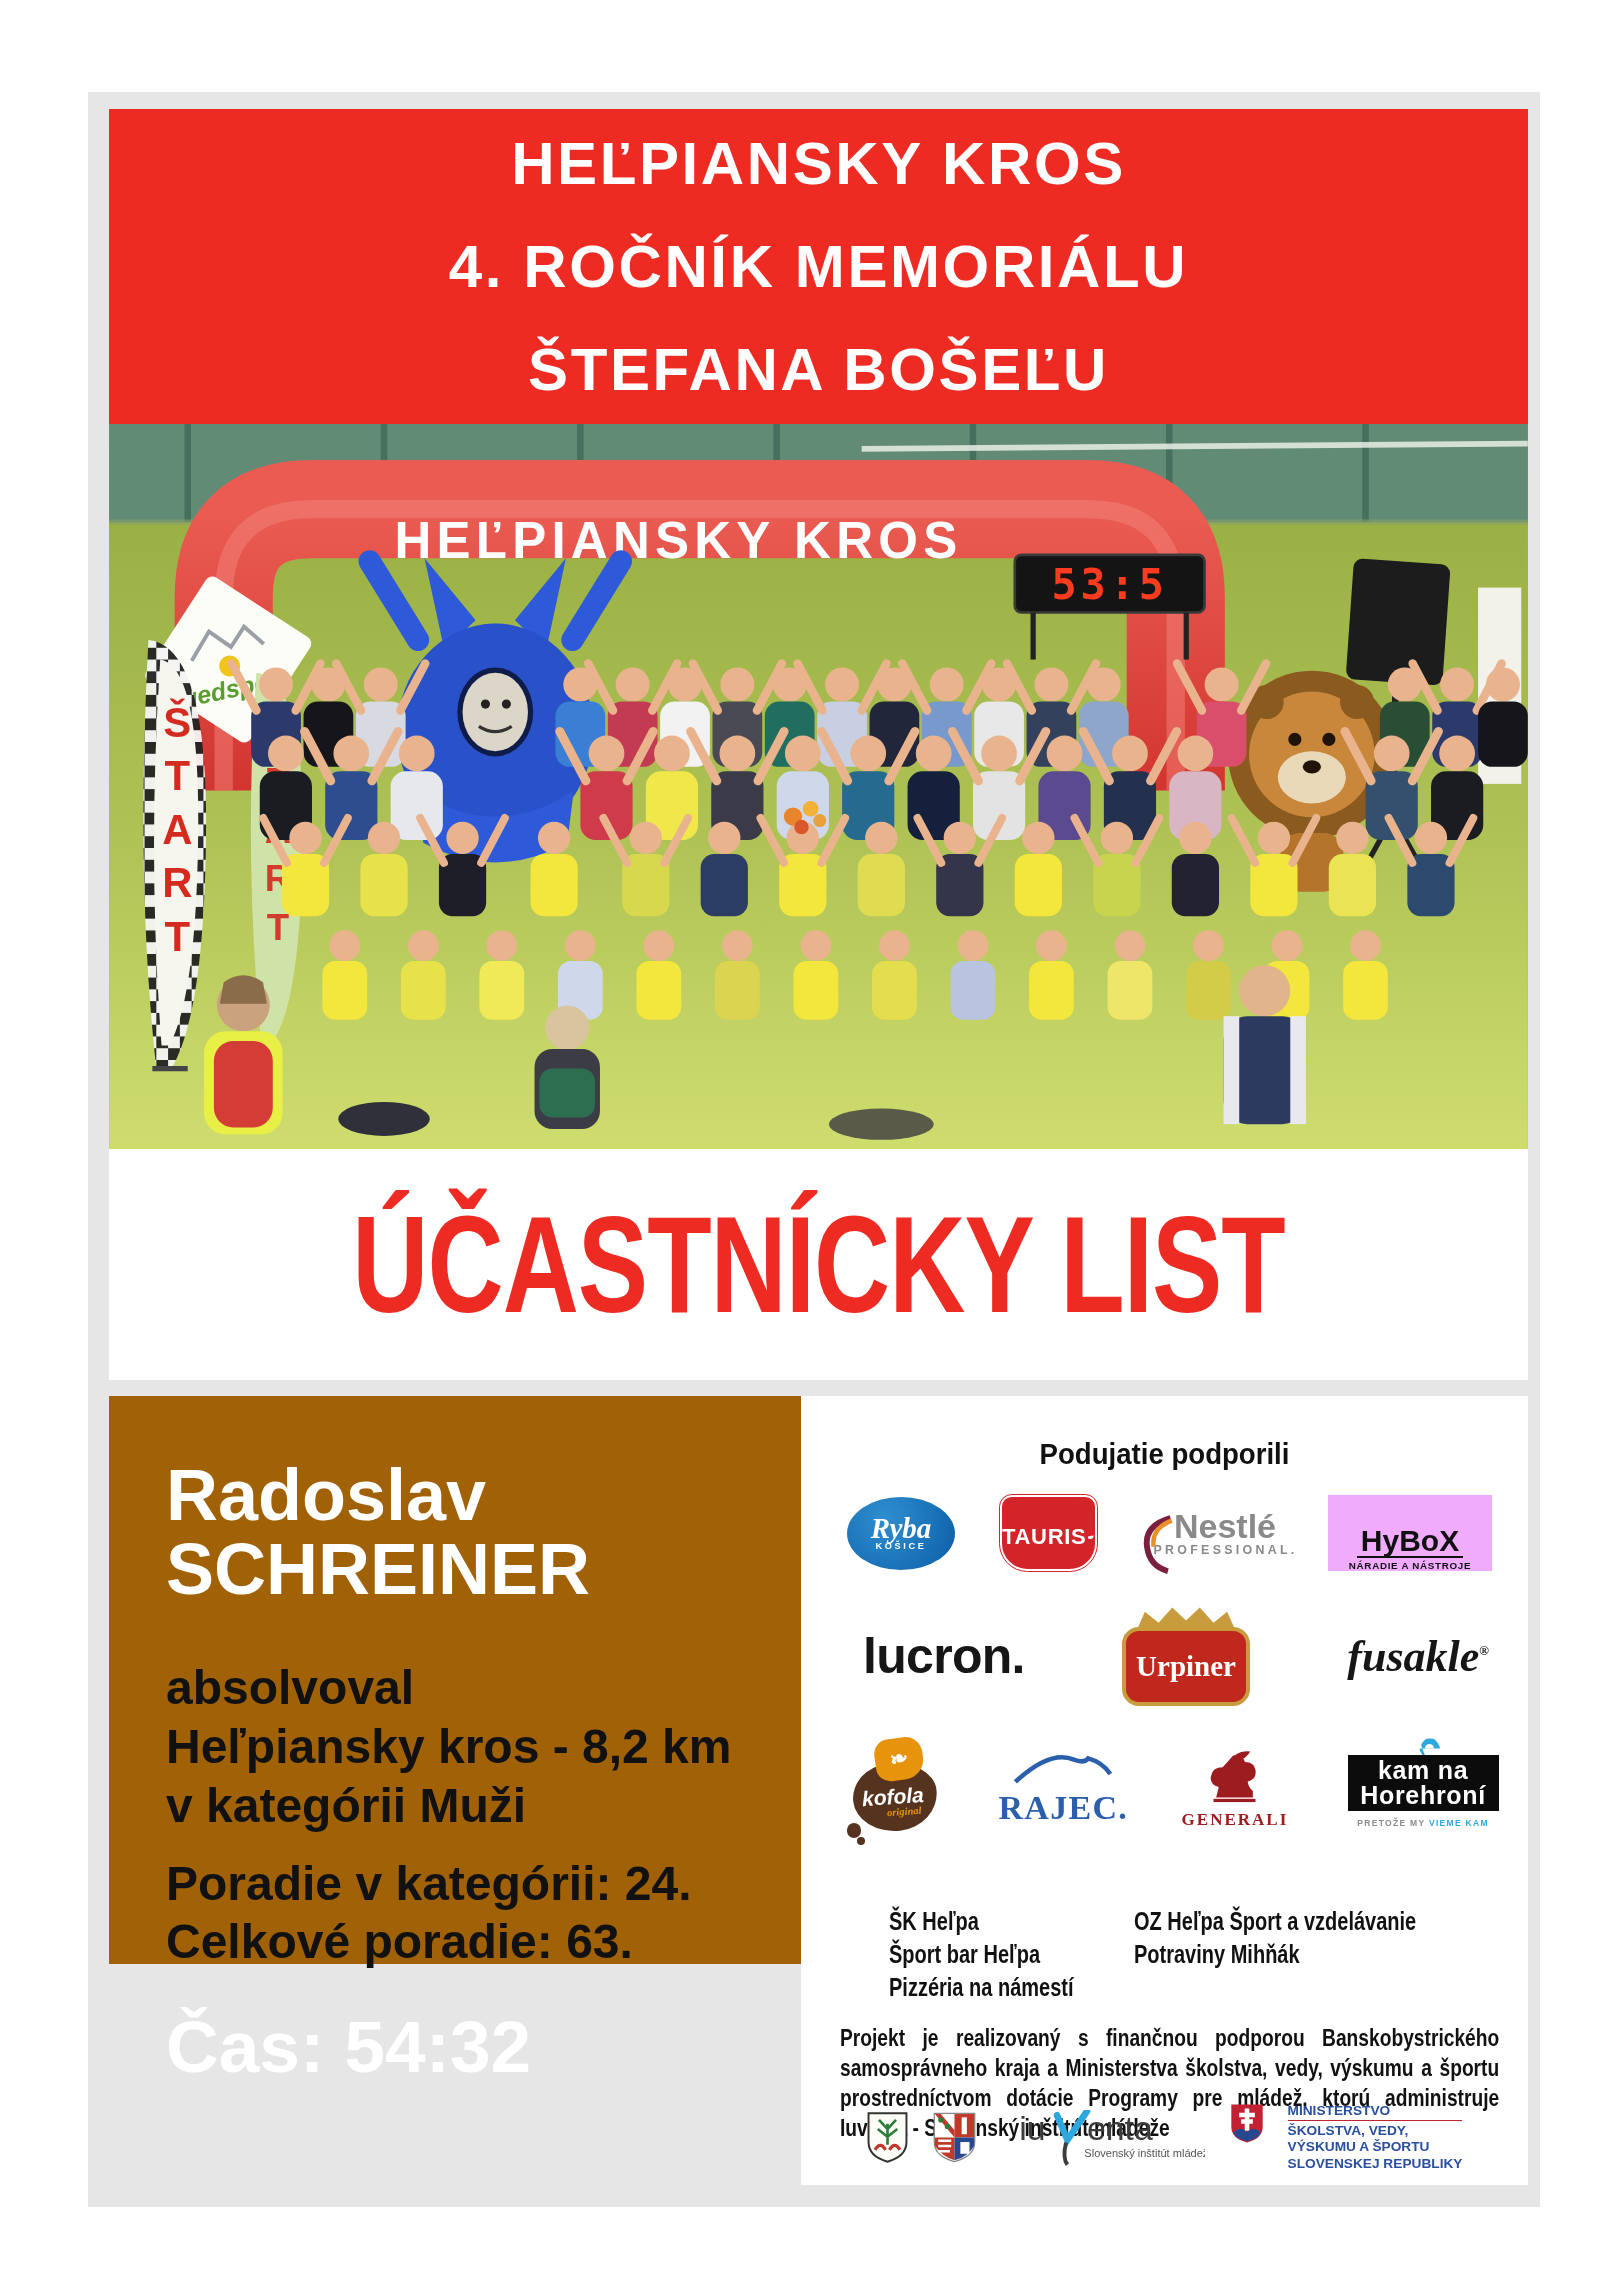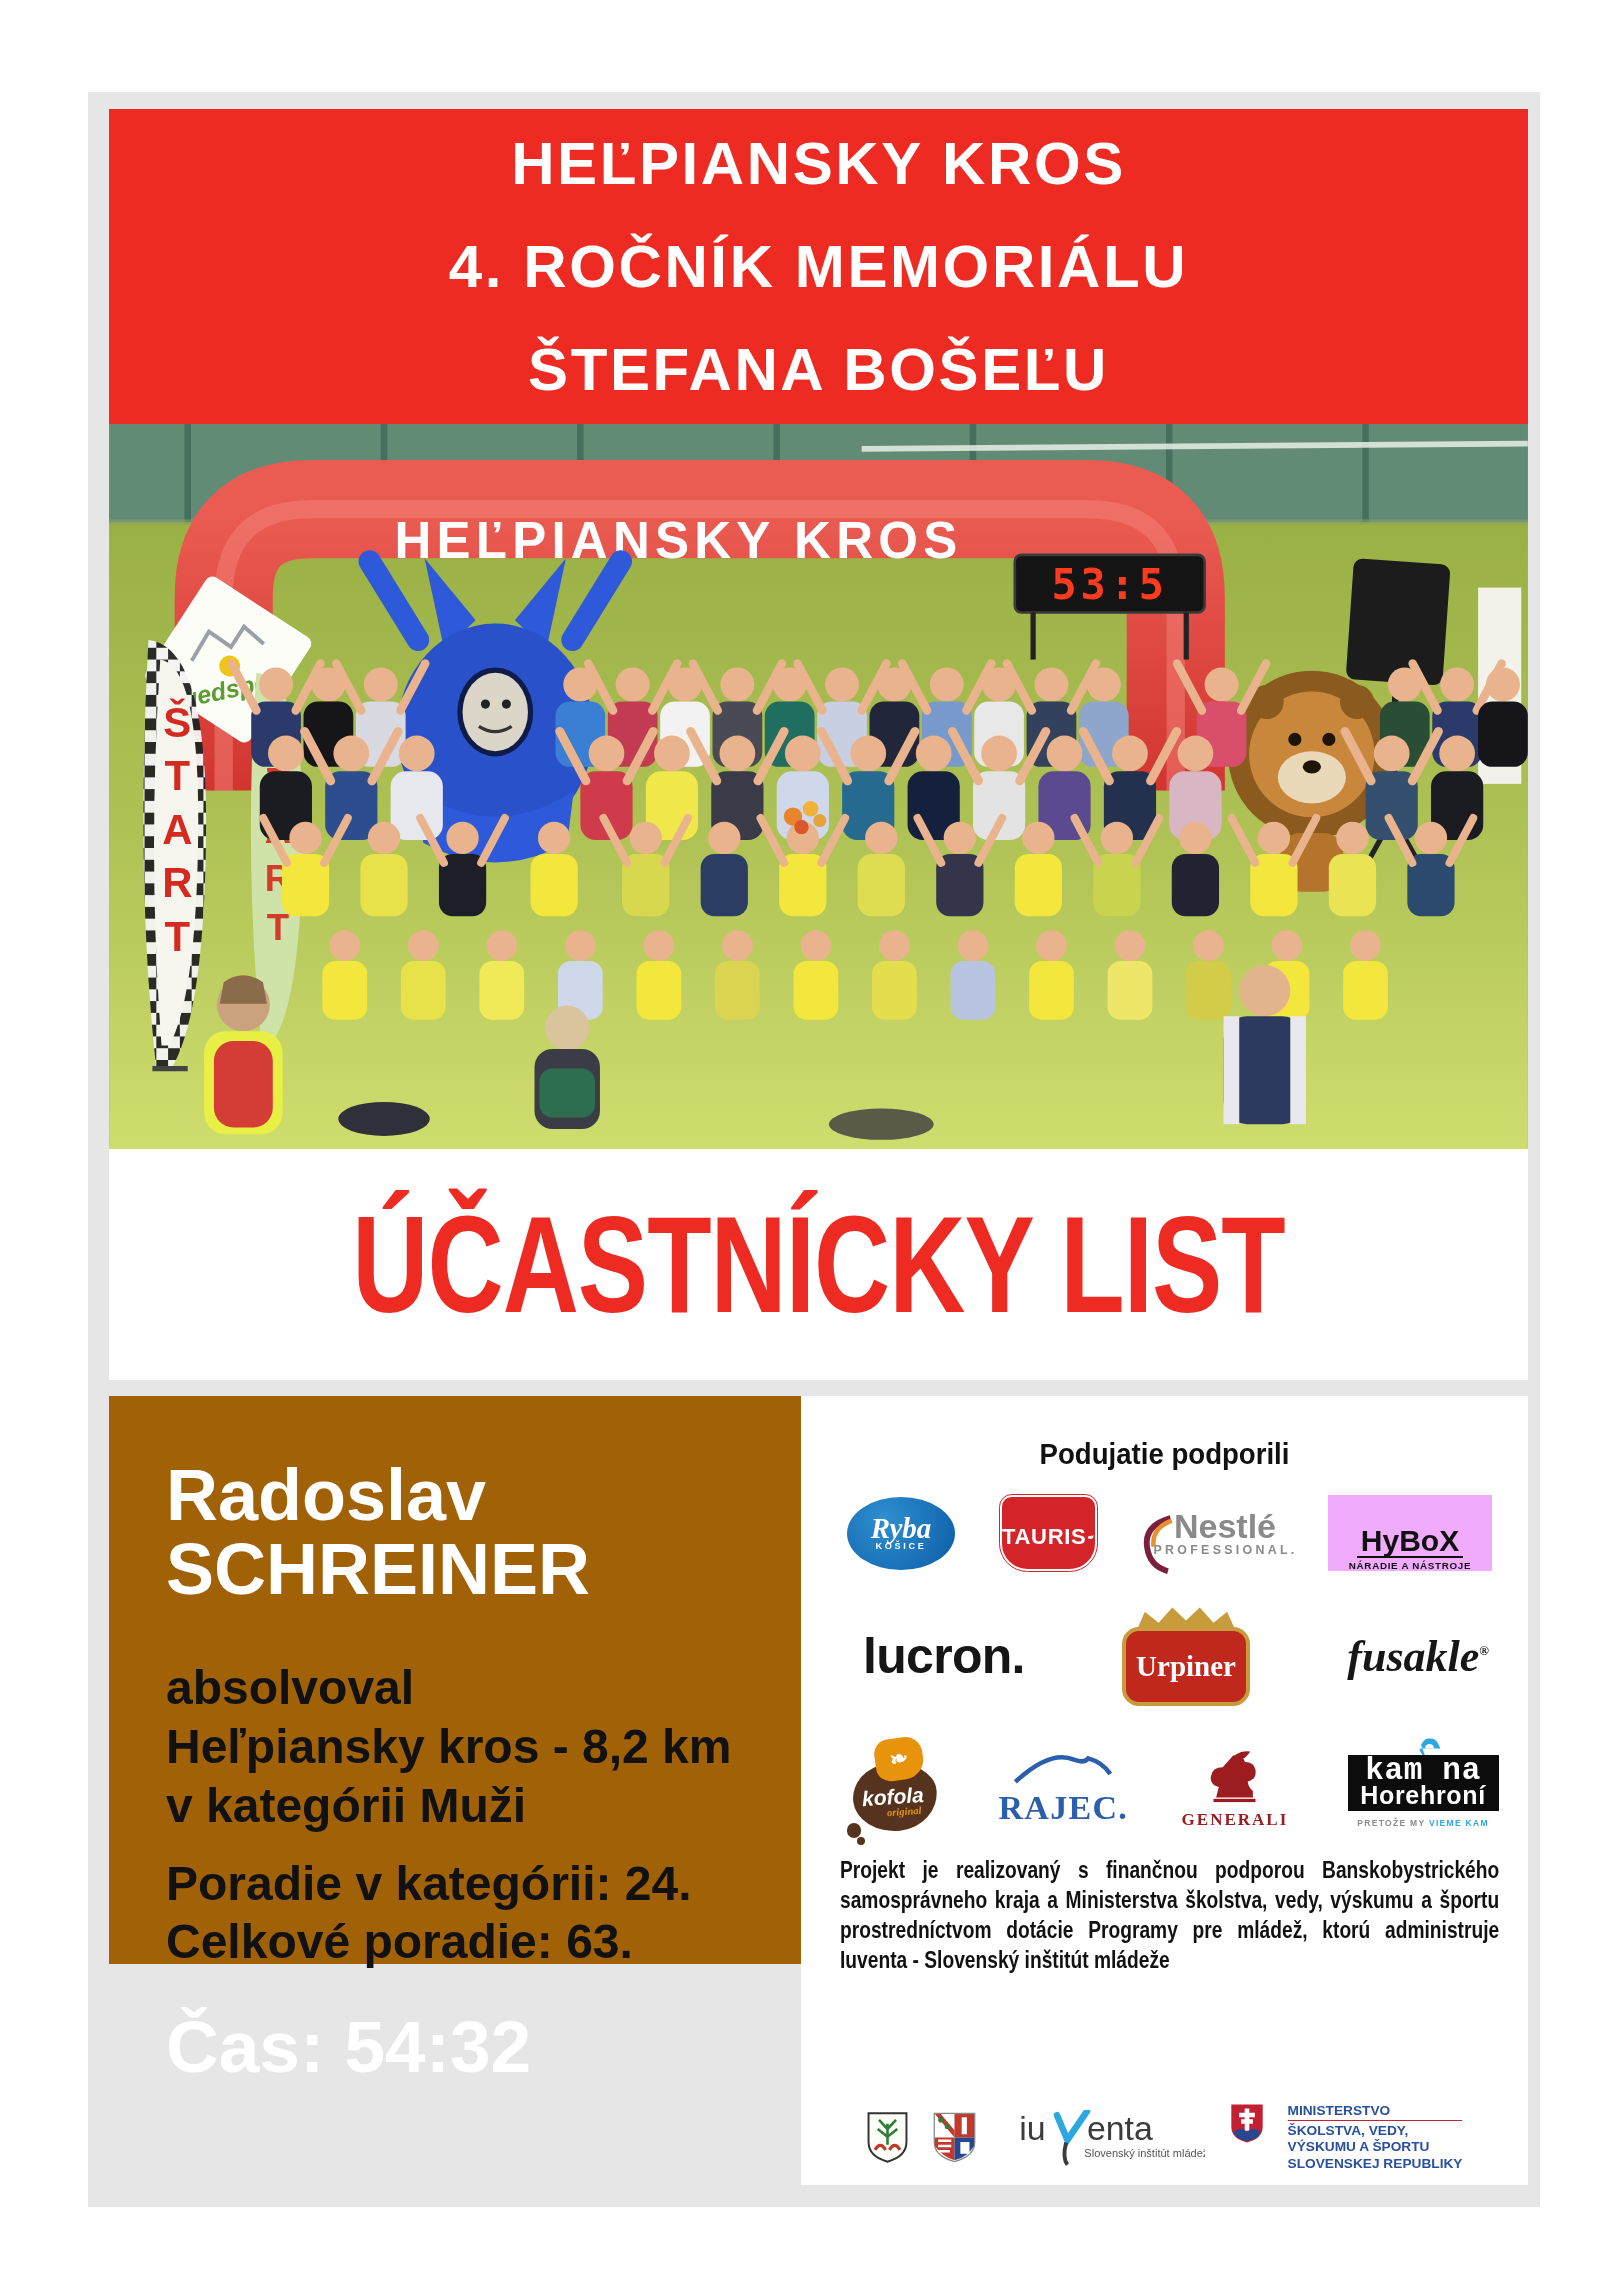--- a/index.html
+++ b/index.html
@@ -95,21 +95,21 @@
 
   .generali{display:flex;flex-direction:column;align-items:center;color:#9d1c20;}
   .generali .gtxt{font-family:"Liberation Serif",serif;font-size:17px;letter-spacing:2px;margin-top:1.3px;}
 
   .kamna{position:relative;width:151px;height:98px;}
   .kamna .pin{position:absolute;left:71px;top:0;width:22px;height:29px;background:#2da7df;
               border-radius:50% 50% 50% 50%/60% 60% 40% 40%;clip-path:polygon(0 35%,100% 35%,100% 0,0 0,50% 100%,0 35%);}
   .kamna .pin i{position:absolute;left:6.5px;top:5.2px;width:9.2px;height:9.2px;background:#fff;border-radius:50%;}
   .kamna .box{position:absolute;top:17px;left:0;width:151px;height:56px;background:#0c0c0c;color:#fff;
               display:flex;flex-direction:column;align-items:center;justify-content:center;line-height:25px;}
-  .kamna .b1{font-size:31px;letter-spacing:0.7px;font-family:Liberation Mono, monospace;}
+  .kamna .b1{font-size:25px;letter-spacing:0.7px;}
   .kamna .b2{font-size:25px;letter-spacing:0.7px;}
   .kamna .tag{position:absolute;top:80px;width:151px;text-align:center;font-size:8.5px;letter-spacing:1.3px;color:#8a8a8a;}
   .kamna .tag b{color:#2da7df;}
 
   
   .suplist{display:flex;margin-top:69px;padding-left:88px;color:#111;}
   .supcol{display:flex;flex-direction:column;transform:scaleX(0.8);transform-origin:left top;}
   .supcol .srow{font-size:25px;line-height:33px;white-space:nowrap;}
   .supcol1{width:245px;}
   .funding{margin-top:18.3px;margin-left:39px;width:824px;transform:scaleX(0.8);transform-origin:left top;
@@ -663,20 +663,31 @@
                 <i></i>
               </div>
             <div class="box">
               <div class="b1">kam na</div>
               <div class="b2">Horehroní</div>
             </div>
             <div class="tag"><span>PRETOŽE MY </span><b>VIEME KAM</b></div>
           </div>
         </div>
 
+        <div class="suplist">
+          <div class="supcol supcol1">
+            <div class="srow">ŠK Heľpa</div>
+            <div class="srow">Šport bar Heľpa</div>
+            <div class="srow">Pizzéria na námestí</div>
+          </div>
+          <div class="supcol">
+            <div class="srow">OZ Heľpa Šport a vzdelávanie</div>
+            <div class="srow">Potraviny Mihňák</div>
+          </div>
+        </div>
 
         <div class="funding">Projekt je realizovaný s finančnou podporou Banskobystrického samosprávneho kraja a Ministerstva školstva, vedy, výskumu a športu prostredníctvom dotácie Programy pre mládež, ktorú administruje Iuventa - Slovenský inštitút mládeže</div>
 
         <div class="footlogos">
           <svg width="41" height="51" viewBox="0 0 62 78">
             <path d="M 2 2 L 60 2 L 60 46 Q 60 68 31 76 Q 2 68 2 46 Z" fill="#fdfdf8" stroke="#333" stroke-width="3"></path>
             <path d="M 31 18 L 31 50 M 31 26 L 18 12 M 31 26 L 44 12 M 31 38 L 16 26 M 31 38 L 46 26" stroke="#2e7d3a" stroke-width="4" fill="none"></path>
             <path d="M 12 58 Q 20 44 28 58 M 34 58 Q 42 44 50 58" stroke="#c0392b" stroke-width="5" fill="none"></path>
           </svg>
           <svg width="43" height="51" viewBox="0 0 66 78">

